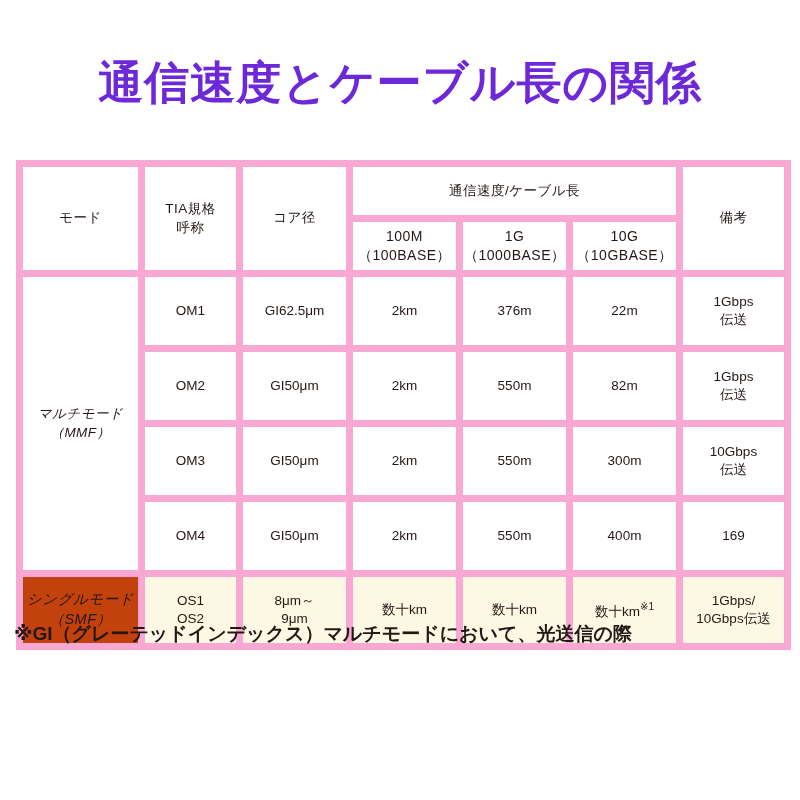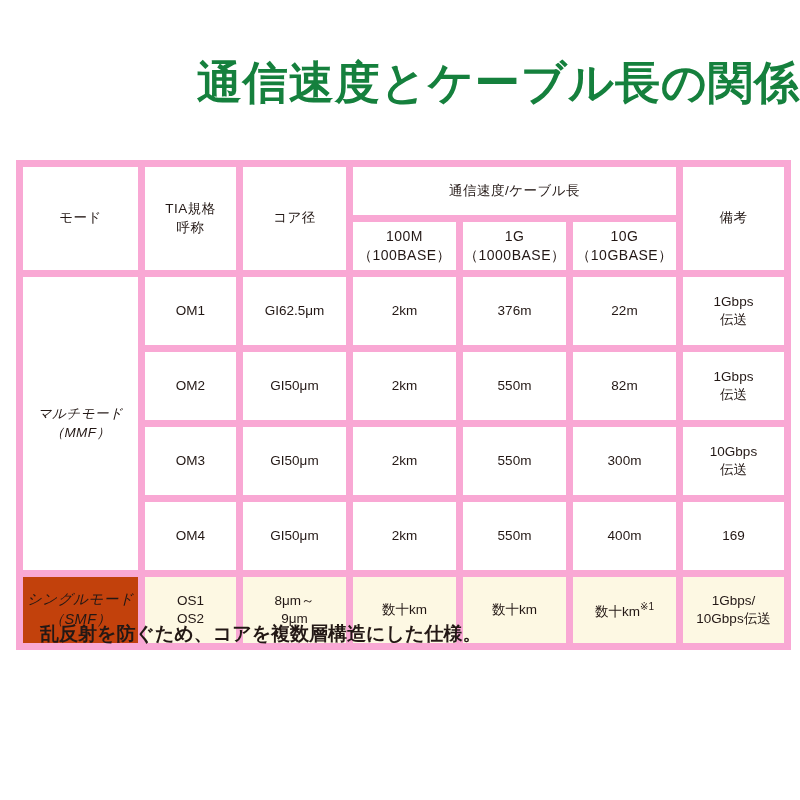--- a/index.html
+++ b/index.html
@@ -19,25 +19,25 @@
     width: 800px;
     height: 800px;
     box-sizing: border-box;
   }
   
   .title {
     position: absolute;
     left: 0;
     top: 56px;
     width: 800px;
-    text-align: right;
+    text-align: center;
     font-size: 45px;
     font-weight: bold;
     letter-spacing: 1px;
-    color: #15803d;
+    color: #6d28d9;
     line-height: 1.2;
     white-space: nowrap;
   }
   
   .table-wrap {
     position: absolute;
     left: 16px;
     top: 160px;
     width: 768px;
   }
@@ -222,16 +222,16 @@
           <td class="two-line">
             <div>1Gbps/</div>
             <div>10Gbps伝送</div>
           </td>
         </tr>
       </tbody>
     </table>
   </div>
 
   <div class="notes">
-    <div class="note-indent">乱反射を防ぐため、コアを複数層構造にした仕様。</div>
+    <div class="note-line">※GI（グレーテッドインデックス）マルチモードにおいて、光送信の際</div>
   </div>
 
 </div>
 
 </body></html>

